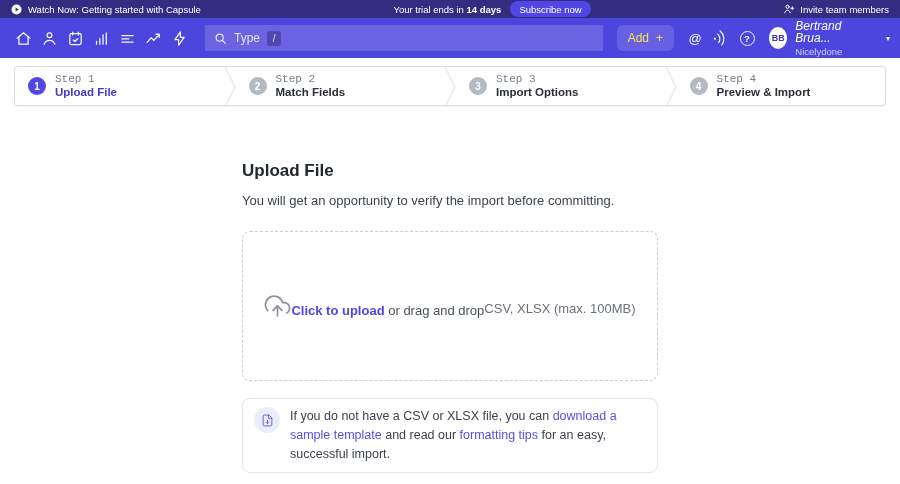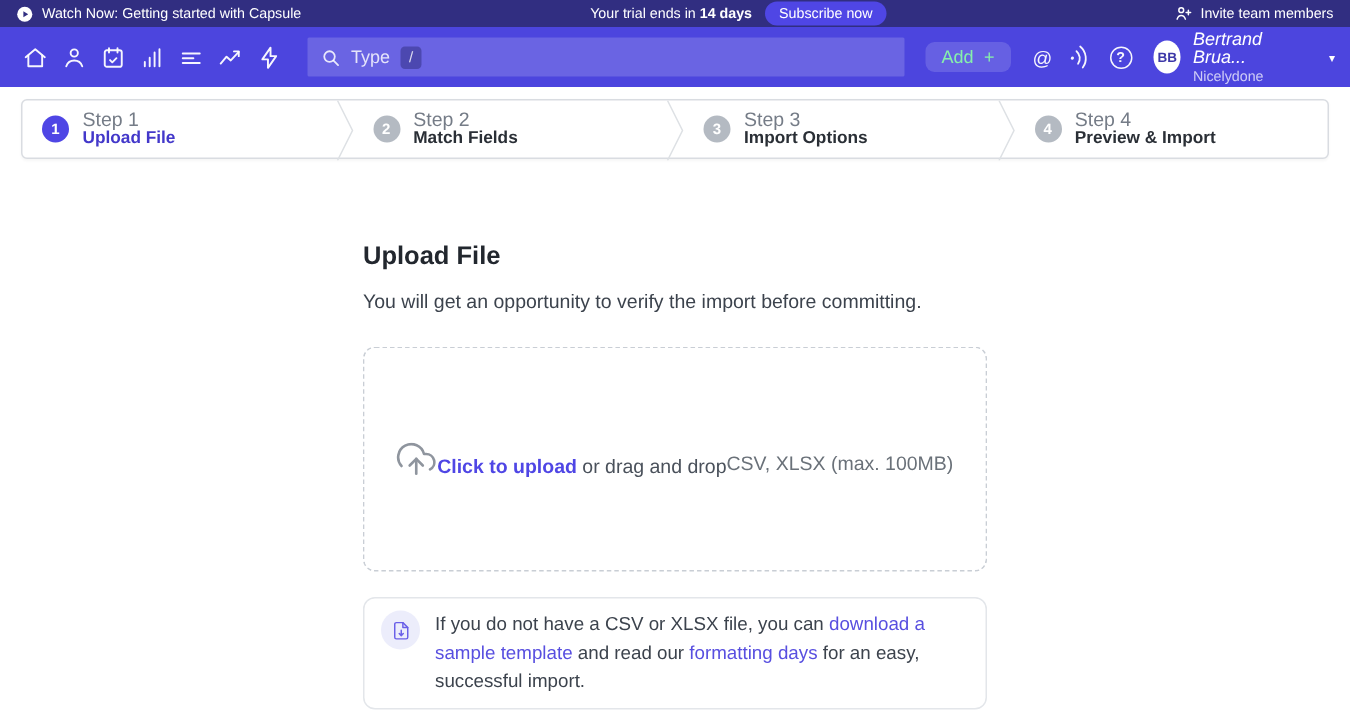--- a/index.html
+++ b/index.html
@@ -37,22 +37,22 @@
   .search-box {
     margin-left: 13px; width: 430px; height: 26px; background: rgba(255,255,255,0.17);
     border-radius: 1px; display: flex; align-items: center; gap: 7px; padding: 4px 9px;
     color: rgba(255,255,255,0.82); font-size: 12px; cursor: text;
   }
   .slash-badge {
     background: rgba(30,27,94,0.38); border-radius: 3px; min-width: 14px; height: 15px;
     line-height: 15px; text-align: center; font-size: 10px; padding: 0 3px;
   }
   .add-btn {
-    margin-left: 14px; height: 20px; padding: 0 11px; border: none; cursor: pointer;
-    background: rgba(255,255,255,0.15); border-radius: 6px; color: #86efac;
+    margin-left: 14px; height: 26px; padding: 0 11px; border: none; cursor: pointer;
+    background: rgba(255,255,255,0.15); border-radius: 6px; color: #fde047;
     font-family: inherit; font-size: 12px; display: flex; align-items: center; gap: 7px;
   }
   .nav-right { display: flex; align-items: center; margin-left: 8px; }
   .glyph-icon { font-size: 13px; line-height: 1; }
   .help-circle {
     width: 15px; height: 15px; border: 1.3px solid rgba(255,255,255,0.95); border-radius: 50%;
     font-size: 9.5px; display: flex; align-items: center; justify-content: center; font-weight: 700;
   }
   .user-group { display: flex; align-items: center; gap: 8px; margin-left: 9px; cursor: pointer; }
   .avatar {
@@ -70,21 +70,21 @@
     display: flex; align-items: stretch; box-shadow: 0 1px 2px rgba(0,0,0,0.04);
     background: #fff;
   }
   .step { flex: 1; display: flex; align-items: center; gap: 9px; padding-left: 13px; cursor: default; }
   .step-circle {
     width: 18px; height: 18px; border-radius: 50%; background: #b4bac2; color: #fff;
     font-size: 10px; font-weight: 700; display: flex; align-items: center; justify-content: center;
     flex-shrink: 0;
   }
   .step.active .step-circle { background: #4f46e5; }
-  .step-label { font-size: 13px; color: #757c87; line-height: 11px; }
+  .step-label { font-size: 11px; color: #757c87; line-height: 11px; font-family: Liberation Mono, monospace; }
   .step-title { font-size: 11.5px; font-weight: 700; color: #2a2f36; line-height: 14px; }
   .step.active .step-title { color: #4338ca; }
   .step-sep { flex-shrink: 0; display: flex; }
 
   
   .content { width: 416px; margin-left: 242px; margin-top: 55px; }
   .page-title { font-size: 17px; font-weight: 600; color: #22272e; }
   .page-desc { margin-top: 12px; font-size: 13px; color: #3c434d; }
   .dropzone {
     margin-top: 23px; height: 150px; border: 1px dashed #c9ced5; border-radius: 8px;
@@ -299,15 +299,15 @@
   </div>
 
   <div class="help-box">
     <span class="help-icon-circle">
       <svg width="13" height="13" viewBox="0 0 24 24" fill="none" stroke="#6a60e8" stroke-width="1.8" stroke-linecap="round" stroke-linejoin="round">
           <path d="M14 2H6a2 2 0 0 0-2 2v16a2 2 0 0 0 2 2h12a2 2 0 0 0 2-2V8z"></path>
           <polyline points="14 2 14 8 20 8"></polyline>
           <path d="M12 11.5v6M9.5 15.5l2.5 2.5 2.5-2.5"></path>
         </svg>
     </span>
-    <span class="help-text"><span>If you do not have a CSV or XLSX file, you can </span><a class="help-link">download a sample template</a><span> and read our </span><a class="help-link">formatting days</a><span> for an easy, successful import.</span></span>
+    <span class="help-text"><span>If you do not have a CSV or XLSX file, you can </span><a class="help-link">download a sample template</a><span> and read our </span><a class="help-link">formatting tips</a><span> for an easy, successful import.</span></span>
   </div>
 </div>
 
 </body></html>

